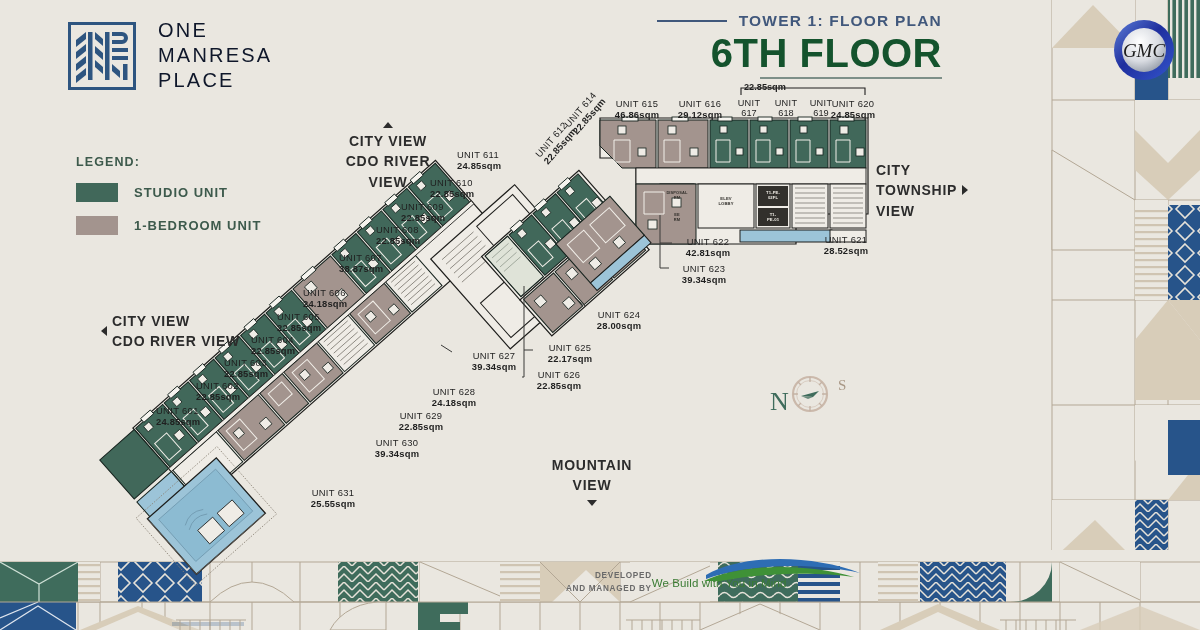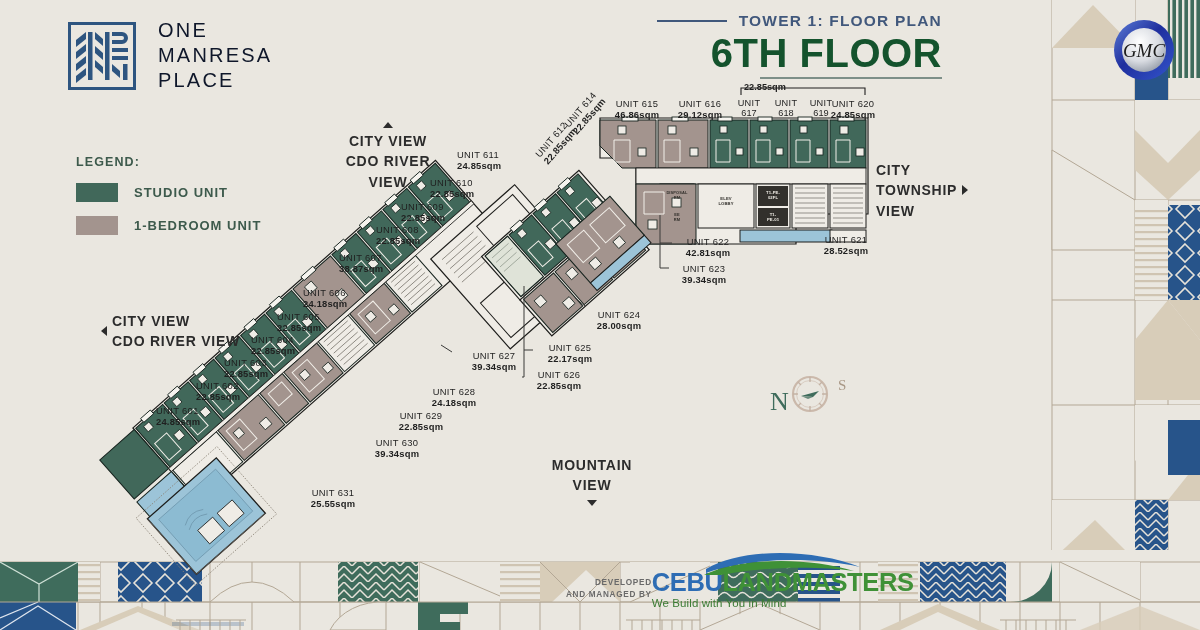--- a/index.html
+++ b/index.html
@@ -743,20 +743,17 @@
   <div id="footer">
     <div id="footer-txt">
       <div>DEVELOPED</div>
       <div>AND MANAGED BY</div>
     </div>
     <div id="clm">
       <svg id="clm-swoosh" viewBox="0 0 158 24">
         <path d="M2 18 C40 -4 110 -2 156 16 C110 6 46 6 2 22 Z" fill="#2e6db4"></path>
         <path d="M0 24 C38 6 104 6 150 20 C106 14 42 16 0 28 Z" fill="#3f9137"></path>
       </svg>
-      <div id="clm-word">
-        <span class="b">CEBU</span><span class="g">LANDMASTERS</span>
-      </div>
       <div id="clm-tag">We Build with You in Mind</div>
     </div>
   </div>
 
 </div>
 
 </body></html>

